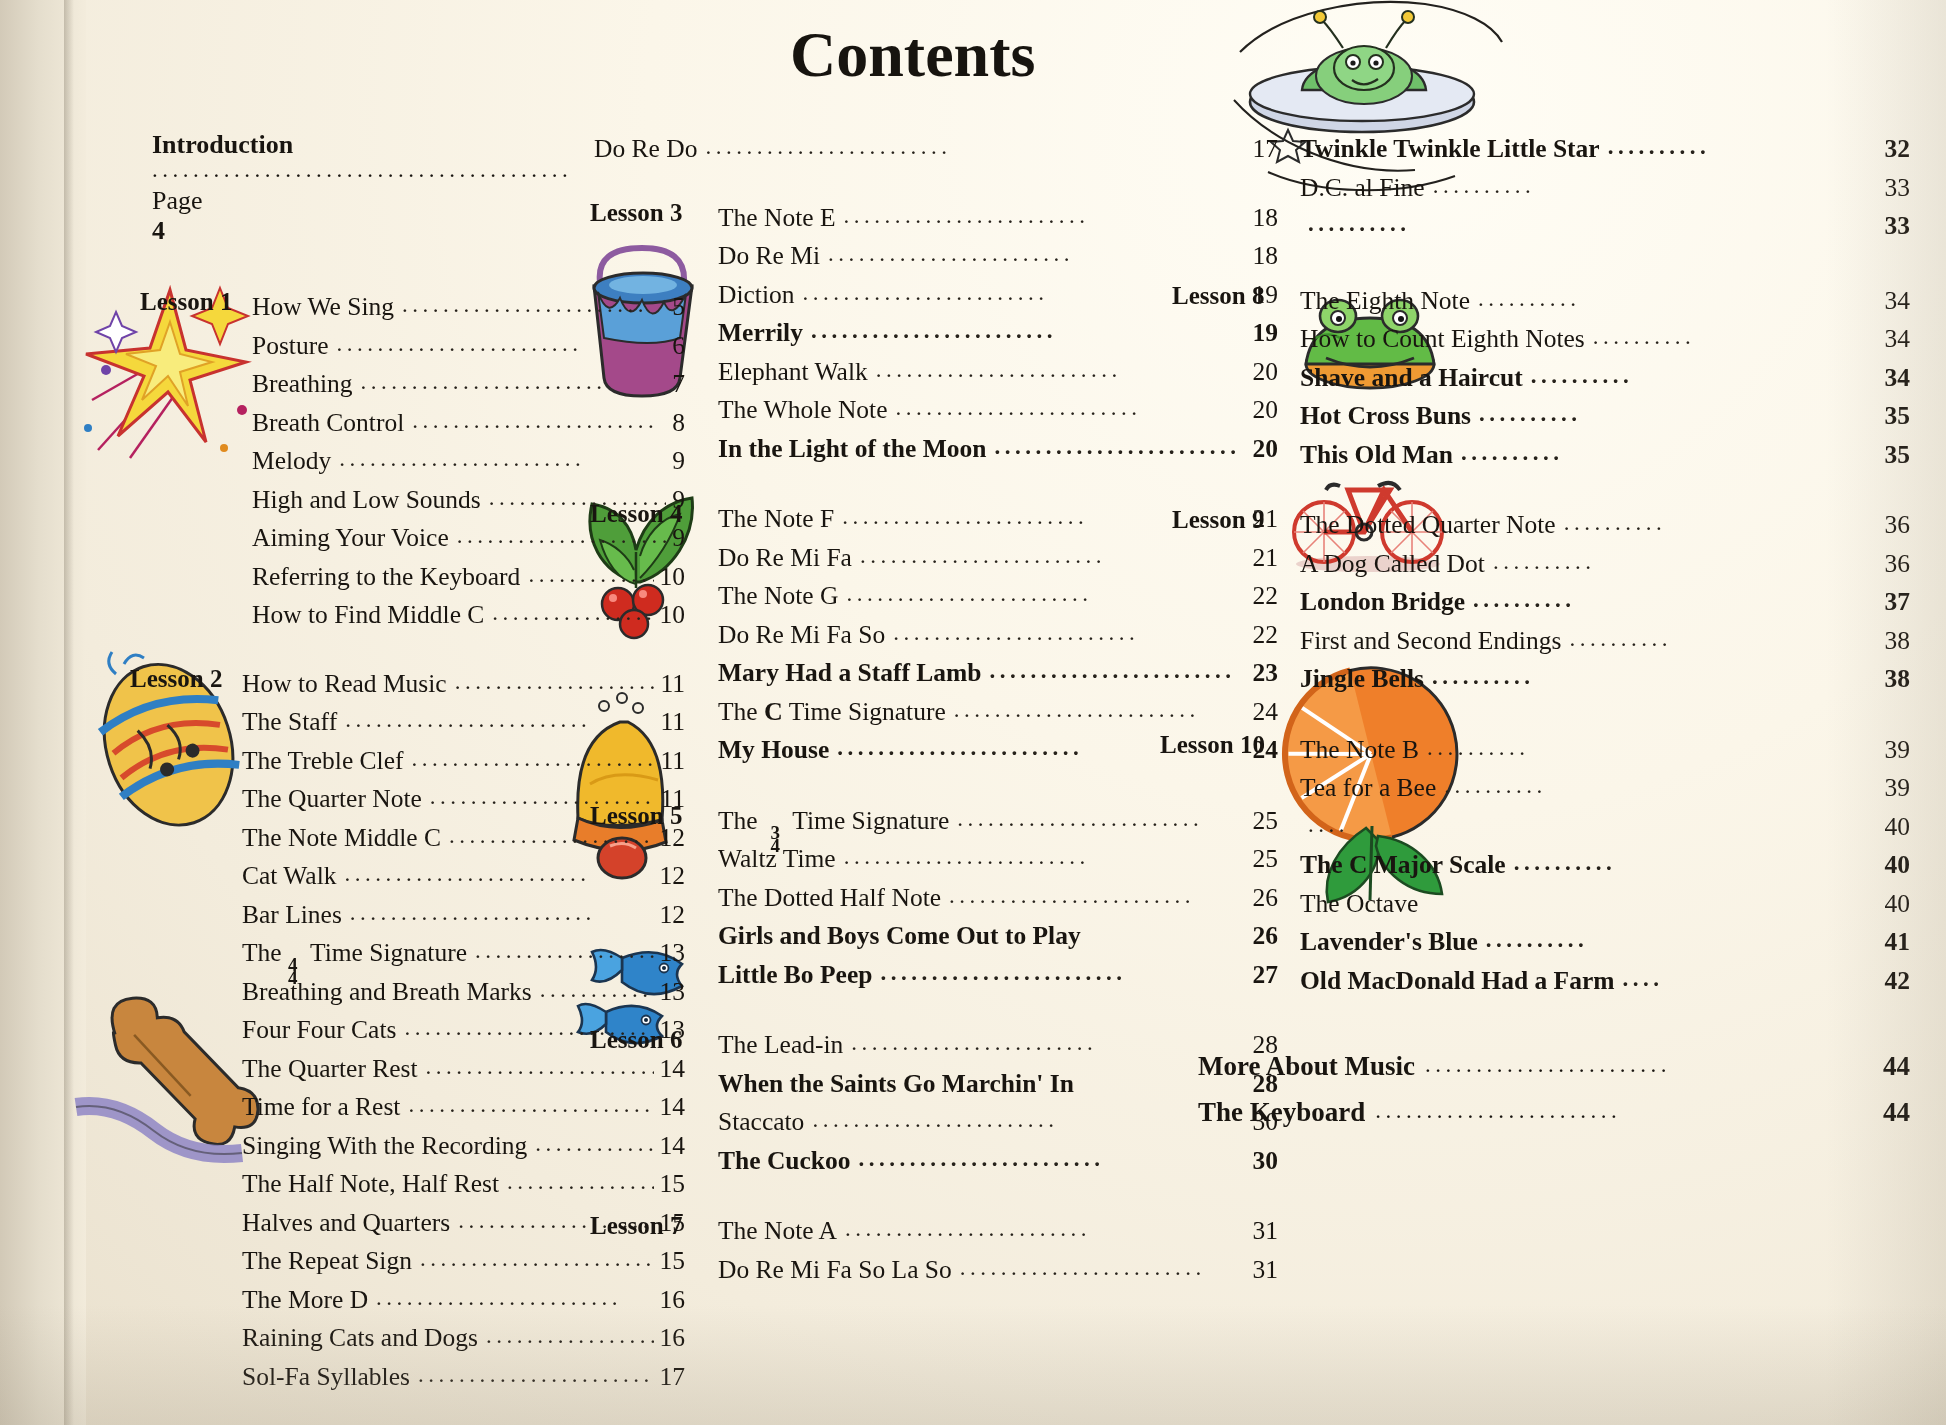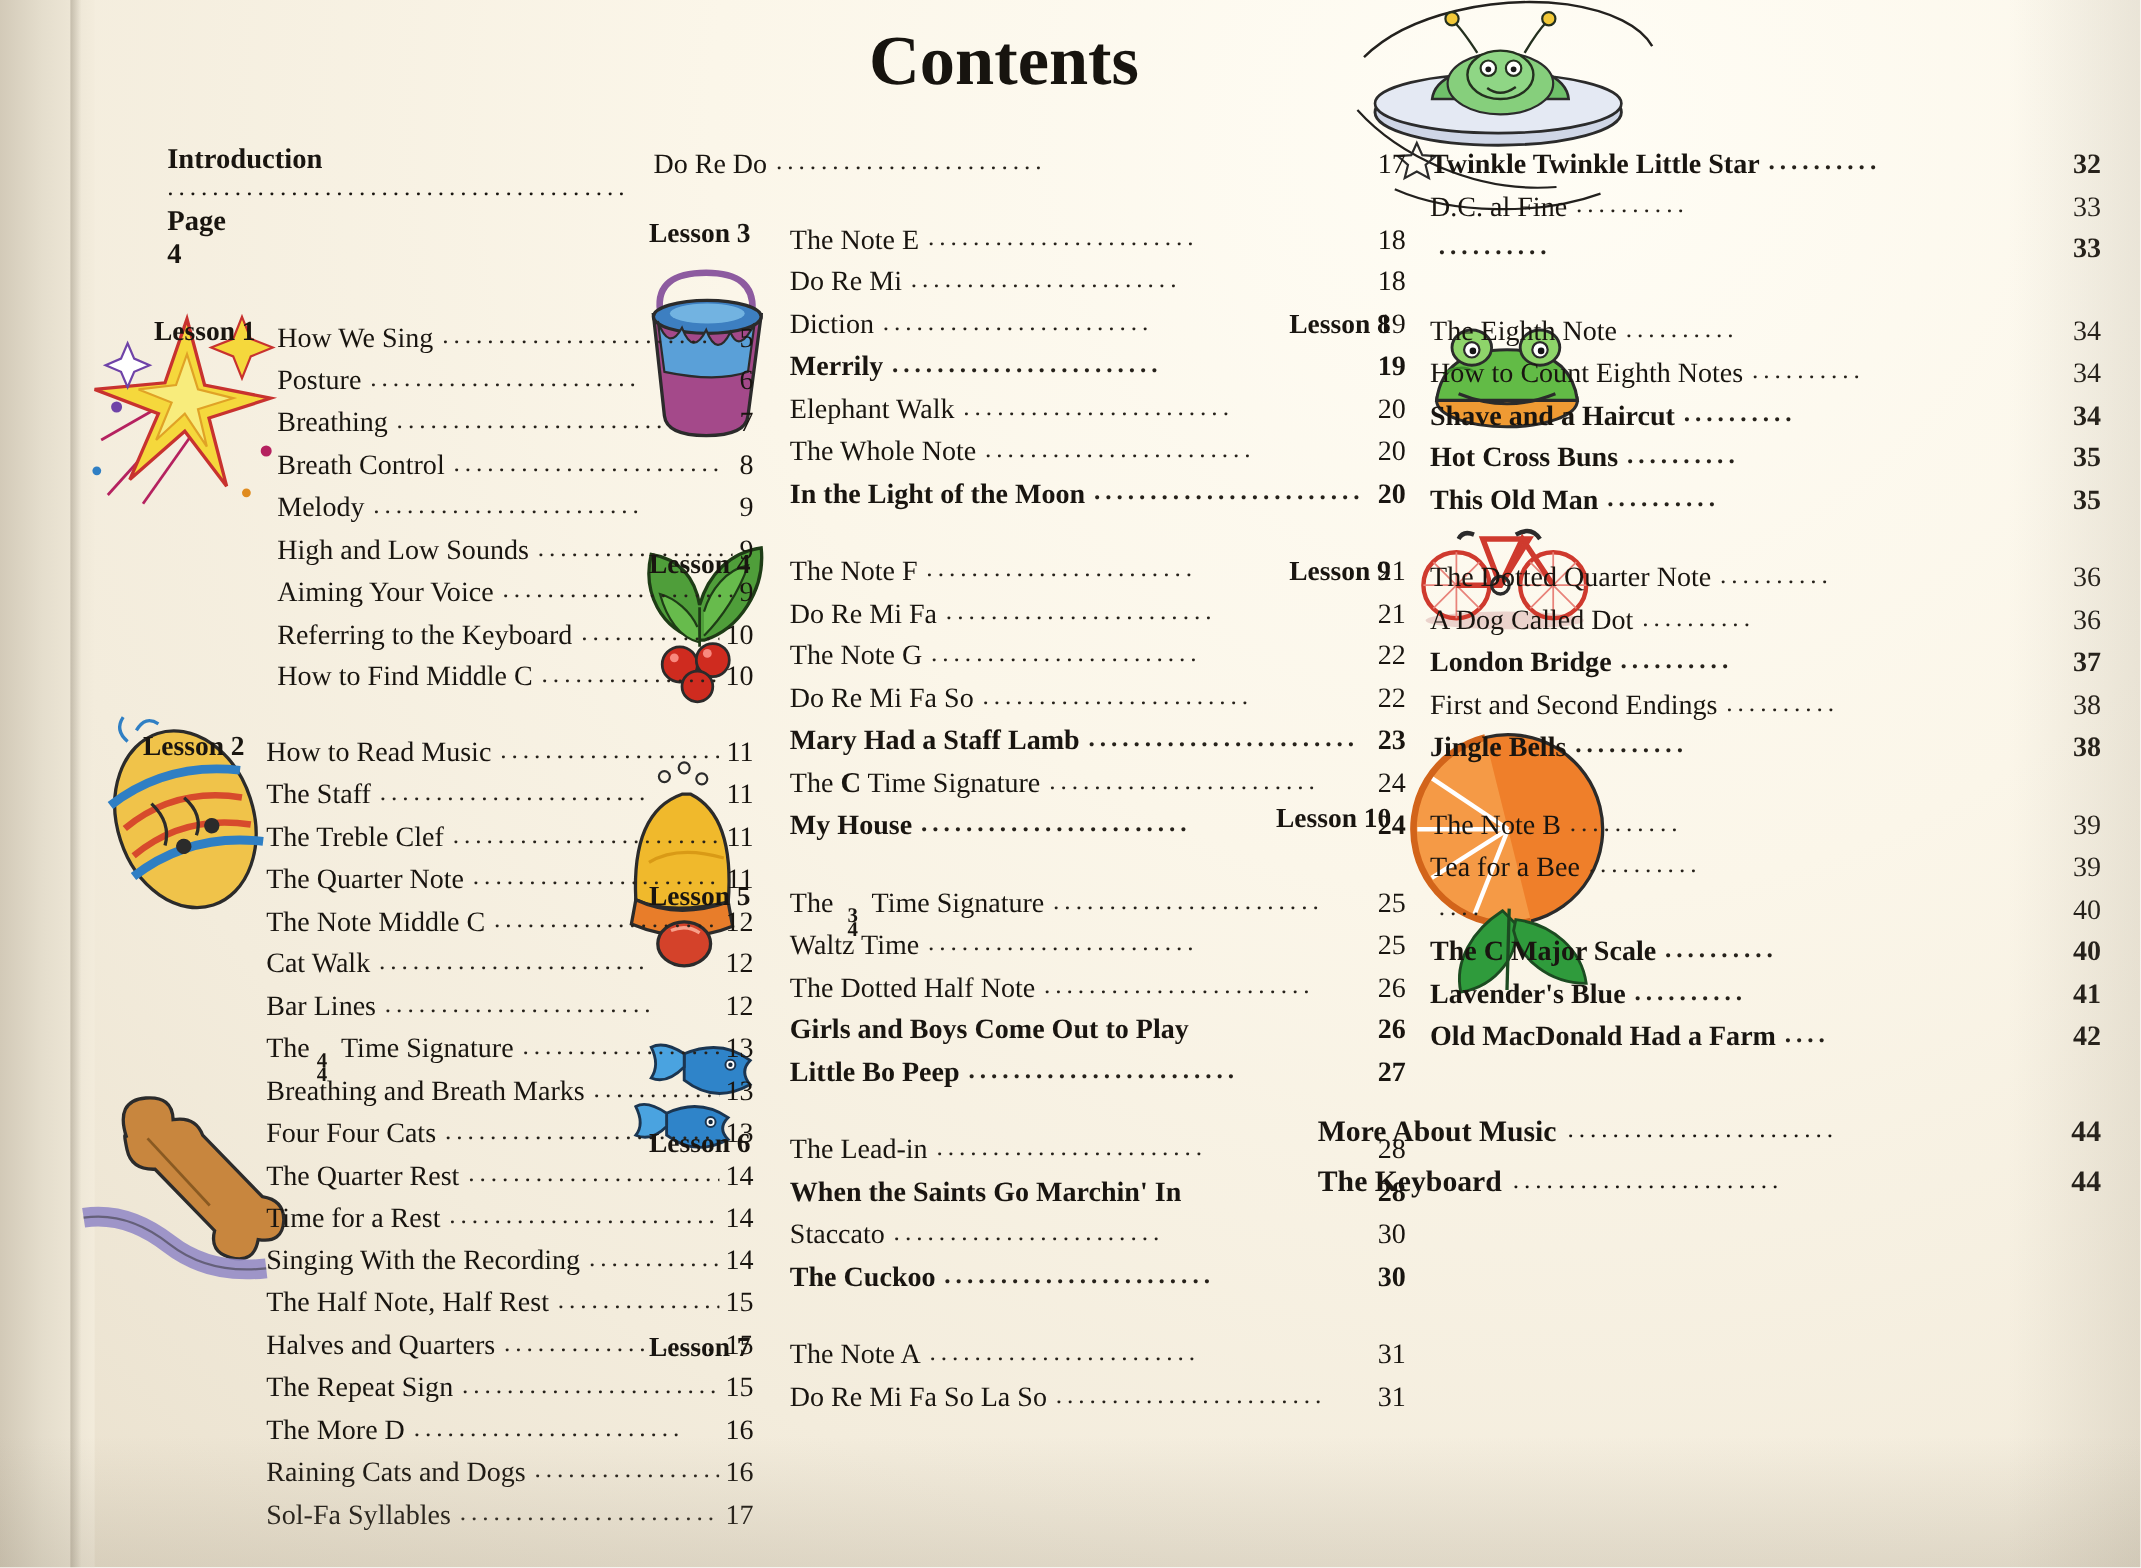--- a/index.html
+++ b/index.html
@@ -110,21 +110,21 @@
     font-weight: bold;
     display: flex;
     align-items: baseline;
     flex-direction: column;
   }
   .intro-row .dots {
     flex: 1 1 auto; overflow: hidden; margin: 0 6px 0 8px;
     letter-spacing: 4.5px; font-size: 23px; font-weight: normal;
     transform: translateY(-3px);
   }
-  .intro-row .pagelabel { font-weight: bold; }
+  .intro-row .pagelabel { font-weight: normal; }
   .intro-row .p { font-weight: bold; margin-left: 12px; }
 
   .plain-row {
     display: flex; align-items: baseline;
     font-size: 27px; font-weight: bold; line-height: 44px;
   }
   .plain-row .dots {
     flex: 1 1 auto; overflow: hidden; margin: 0 6px 0 10px;
     letter-spacing: 4.5px; font-size: 23px; font-weight: normal;
     transform: translateY(-3px);
@@ -735,20 +735,25 @@
           </div>
         <div class="row">
             <span class="dots">....</span>
             <span class="p">40</span>
           </div>
         <div class="row bold">
             <span class="t">The C Major Scale</span>
             <span class="dots">..........</span>
             <span class="p">40</span>
           </div>
+        <div class="row">
+            <span class="t">The Octave</span>
+            <span class="dots">&nbsp;</span>
+            <span class="p">40</span>
+          </div>
         <div class="row bold">
             <span class="t">Lavender's Blue</span>
             <span class="dots">..........</span>
             <span class="p">41</span>
           </div>
         <div class="row bold">
             <span class="t">Old MacDonald Had a Farm</span>
             <span class="dots">....</span>
             <span class="p">42</span>
           </div>

